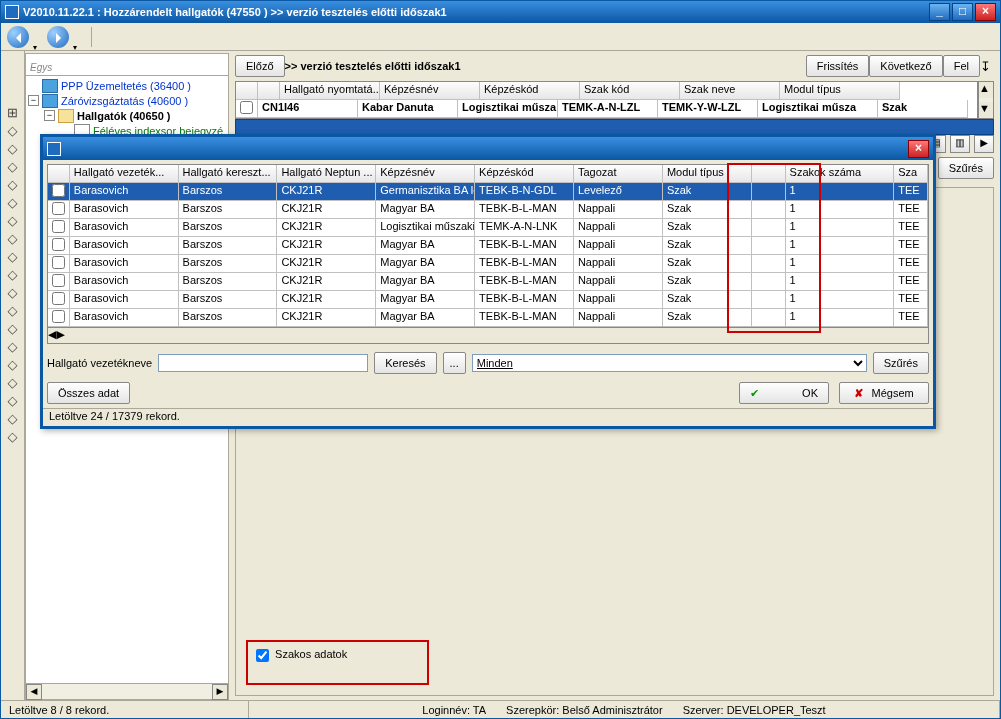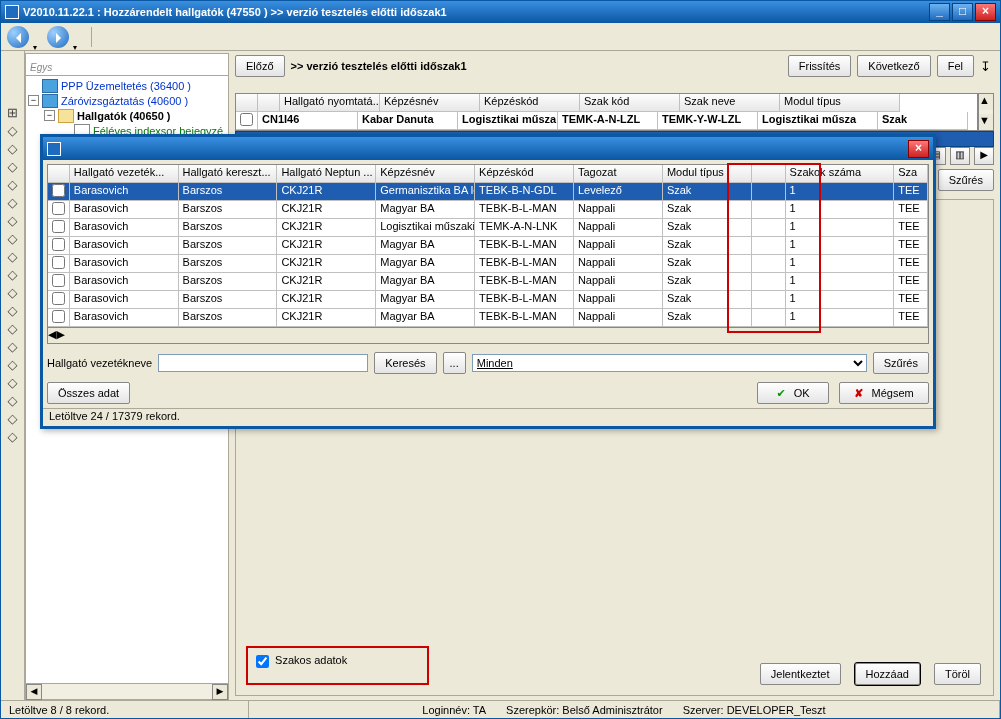--- a/index.html
+++ b/index.html
@@ -60,21 +60,21 @@
   .tree .ind3 { padding-left: 50px; }
   .tree .blue-link { color: #0033cc; }
   .tree .green-text { color: #0a7a0a; }
 
   .hscroll { height: 16px; border-top: 1px solid #aca899; background: #ece9d8; display: flex; }
   .hscroll .arrow, .vscroll .arrow { width: 16px; height: 16px; background: #ece9d8; border: 1px solid #888; text-align: center; line-height: 12px; font-size: 9px; }
   .hscroll .track { flex: 1; background: #f1efe2; }
 
   
   .right-col { flex: 1; display: flex; flex-direction: column; padding: 4px 6px; position: relative; }
-  .btnrow { display: flex; align-items: center; gap: 6px; margin-bottom: 16px; }
+  .btnrow { display: flex; align-items: center; margin-bottom: 4px; }
   .btn { height: 22px; padding: 0 10px; background: linear-gradient(#fff,#e4e4e4); border: 1px solid #888; border-radius: 2px; display: inline-flex; align-items: center; gap: 4px; cursor: default; }
   .btn.defbtn { outline: 1px solid #000; }
   .pin-icon { width: 14px; height: 14px; }
   .pin-icon::before { content: "↧"; font-size: 13px; }
 
   .grid { border: 1px solid #888; background: #fff; }
   .grid .hdr, .grid .drow { display: flex; }
   .grid .cell { border-right: 1px solid #c0c0c0; border-bottom: 1px solid #c0c0c0; padding: 1px 4px; height: 18px; overflow: hidden; white-space: nowrap; }
   .grid .hdr .cell { background: linear-gradient(#fdfdfd,#e7e7e7); font-weight: normal; }
   .grid .drow .cell { font-weight: bold; }
@@ -93,21 +93,21 @@
   .form-row { display: flex; align-items: center; height: 26px; gap: 8px; }
   .form-row .lab { width: 130px; text-align: right; padding-right: 4px; }
   .form-row .ctrl { width: 180px; height: 18px; border: 1px solid #7f9db9; background: #fff; padding: 1px 3px; display: flex; align-items: center; justify-content: space-between; }
   .form-row .ctrl.green { background: #c7e7c0; }
   .form-row .ctrl.ro { color: #888; }
   .form-row .gap { width: 90px; }
   .form-row .lab2 { width: 110px; text-align: right; }
   .form-row .ctrl2 { width: 110px; height: 18px; border: 1px solid #7f9db9; background: #fff; padding: 1px 3px; display: flex; align-items: center; justify-content: space-between; }
   .dd-arrow { width: 14px; height: 14px; background: linear-gradient(#eef,#cce); border-left: 1px solid #7f9db9; text-align: center; font-size: 8px; line-height: 14px; }
 
-  .chk-area { position: absolute; left: 10px; bottom: 10px; border: 2px solid #c00; padding: 4px 80px 12px 4px; }
+  .chk-area { position: absolute; left: 10px; bottom: 10px; border: 2px solid #c00; padding: 4px 80px 18px 4px; }
   .chk-area input { vertical-align: middle; }
 
   .bottom-btns { position: absolute; right: 12px; bottom: 10px; display: flex; gap: 14px; }
 
   .statusbar { height: 18px; background: #ece9d8; border-top: 1px solid #aca899; display: flex; align-items: center; font-size: 11px; }
   .statusbar .pane { border-right: 1px solid #aca899; padding: 0 8px; height: 100%; display: flex; align-items: center; }
 
   
   .modal { position: absolute; left: 40px; top: 134px; width: 896px; border: 3px solid #0a57a4; background: #ece9d8; box-shadow: 2px 2px 6px rgba(0,0,0,.3); z-index: 50; }
   .modal .titlebar { height: 23px; }
@@ -381,25 +381,20 @@
           <span class="lab">Születési város:</span>
           <span class="ctrl ro">
               <span>Budapest</span>
               <span class="dd-arrow">▾</span>
             </span>
         </div>
 
         <div class="chk-area">
           <input type="checkbox" checked="" style="">
           <span>Szakos adatok</span>
-        </div>
-        <div class="bottom-btns">
-          <span class="btn">Jelentkeztet</span>
-          <span class="btn defbtn">Hozzáad</span>
-          <span class="btn">Töröl</span>
         </div>
       </div>
     </div>
   </div>
 
   <div class="statusbar">
     <div class="pane" style="width:248px">Letöltve 8 / 8 rekord.</div>
     <div class="pane" style="flex:1; justify-content:center; gap:20px;">
       <span>Loginnév: TA</span>
       <span>Szerepkör: Belső Adminisztrátor</span>
@@ -548,21 +543,21 @@
       <input type="text" style="width: 210px;">
       <span class="btn">Keresés</span>
       <span class="btn" style="padding:0 6px">...</span>
       <select style="flex:1"><option>Minden</option></select>
       <span class="btn">Szűrés</span>
     </div>
 
     <div style="display:flex; align-items:center; margin-top:8px; gap:10px;">
       <span class="btn">Összes adat</span>
       <span style="flex:1"></span>
-      <span class="btn sbtn-ok" style="width:72px; justify-content:center">
+      <span class="btn sbtn-ok" style="width:90px; justify-content:space-between">
           <span class="ok-icon"></span>
           <span>OK</span>
         </span>
       <span class="btn sbtn-cancel" style="width:90px; justify-content:center">
           <span class="x-icon"></span>
           <span>Mégsem</span>
         </span>
     </div>
   </div>
   <div style="height:18px; border-top:1px solid #aca899; padding:1px 6px;">Letöltve 24 / 17379 rekord.</div>

